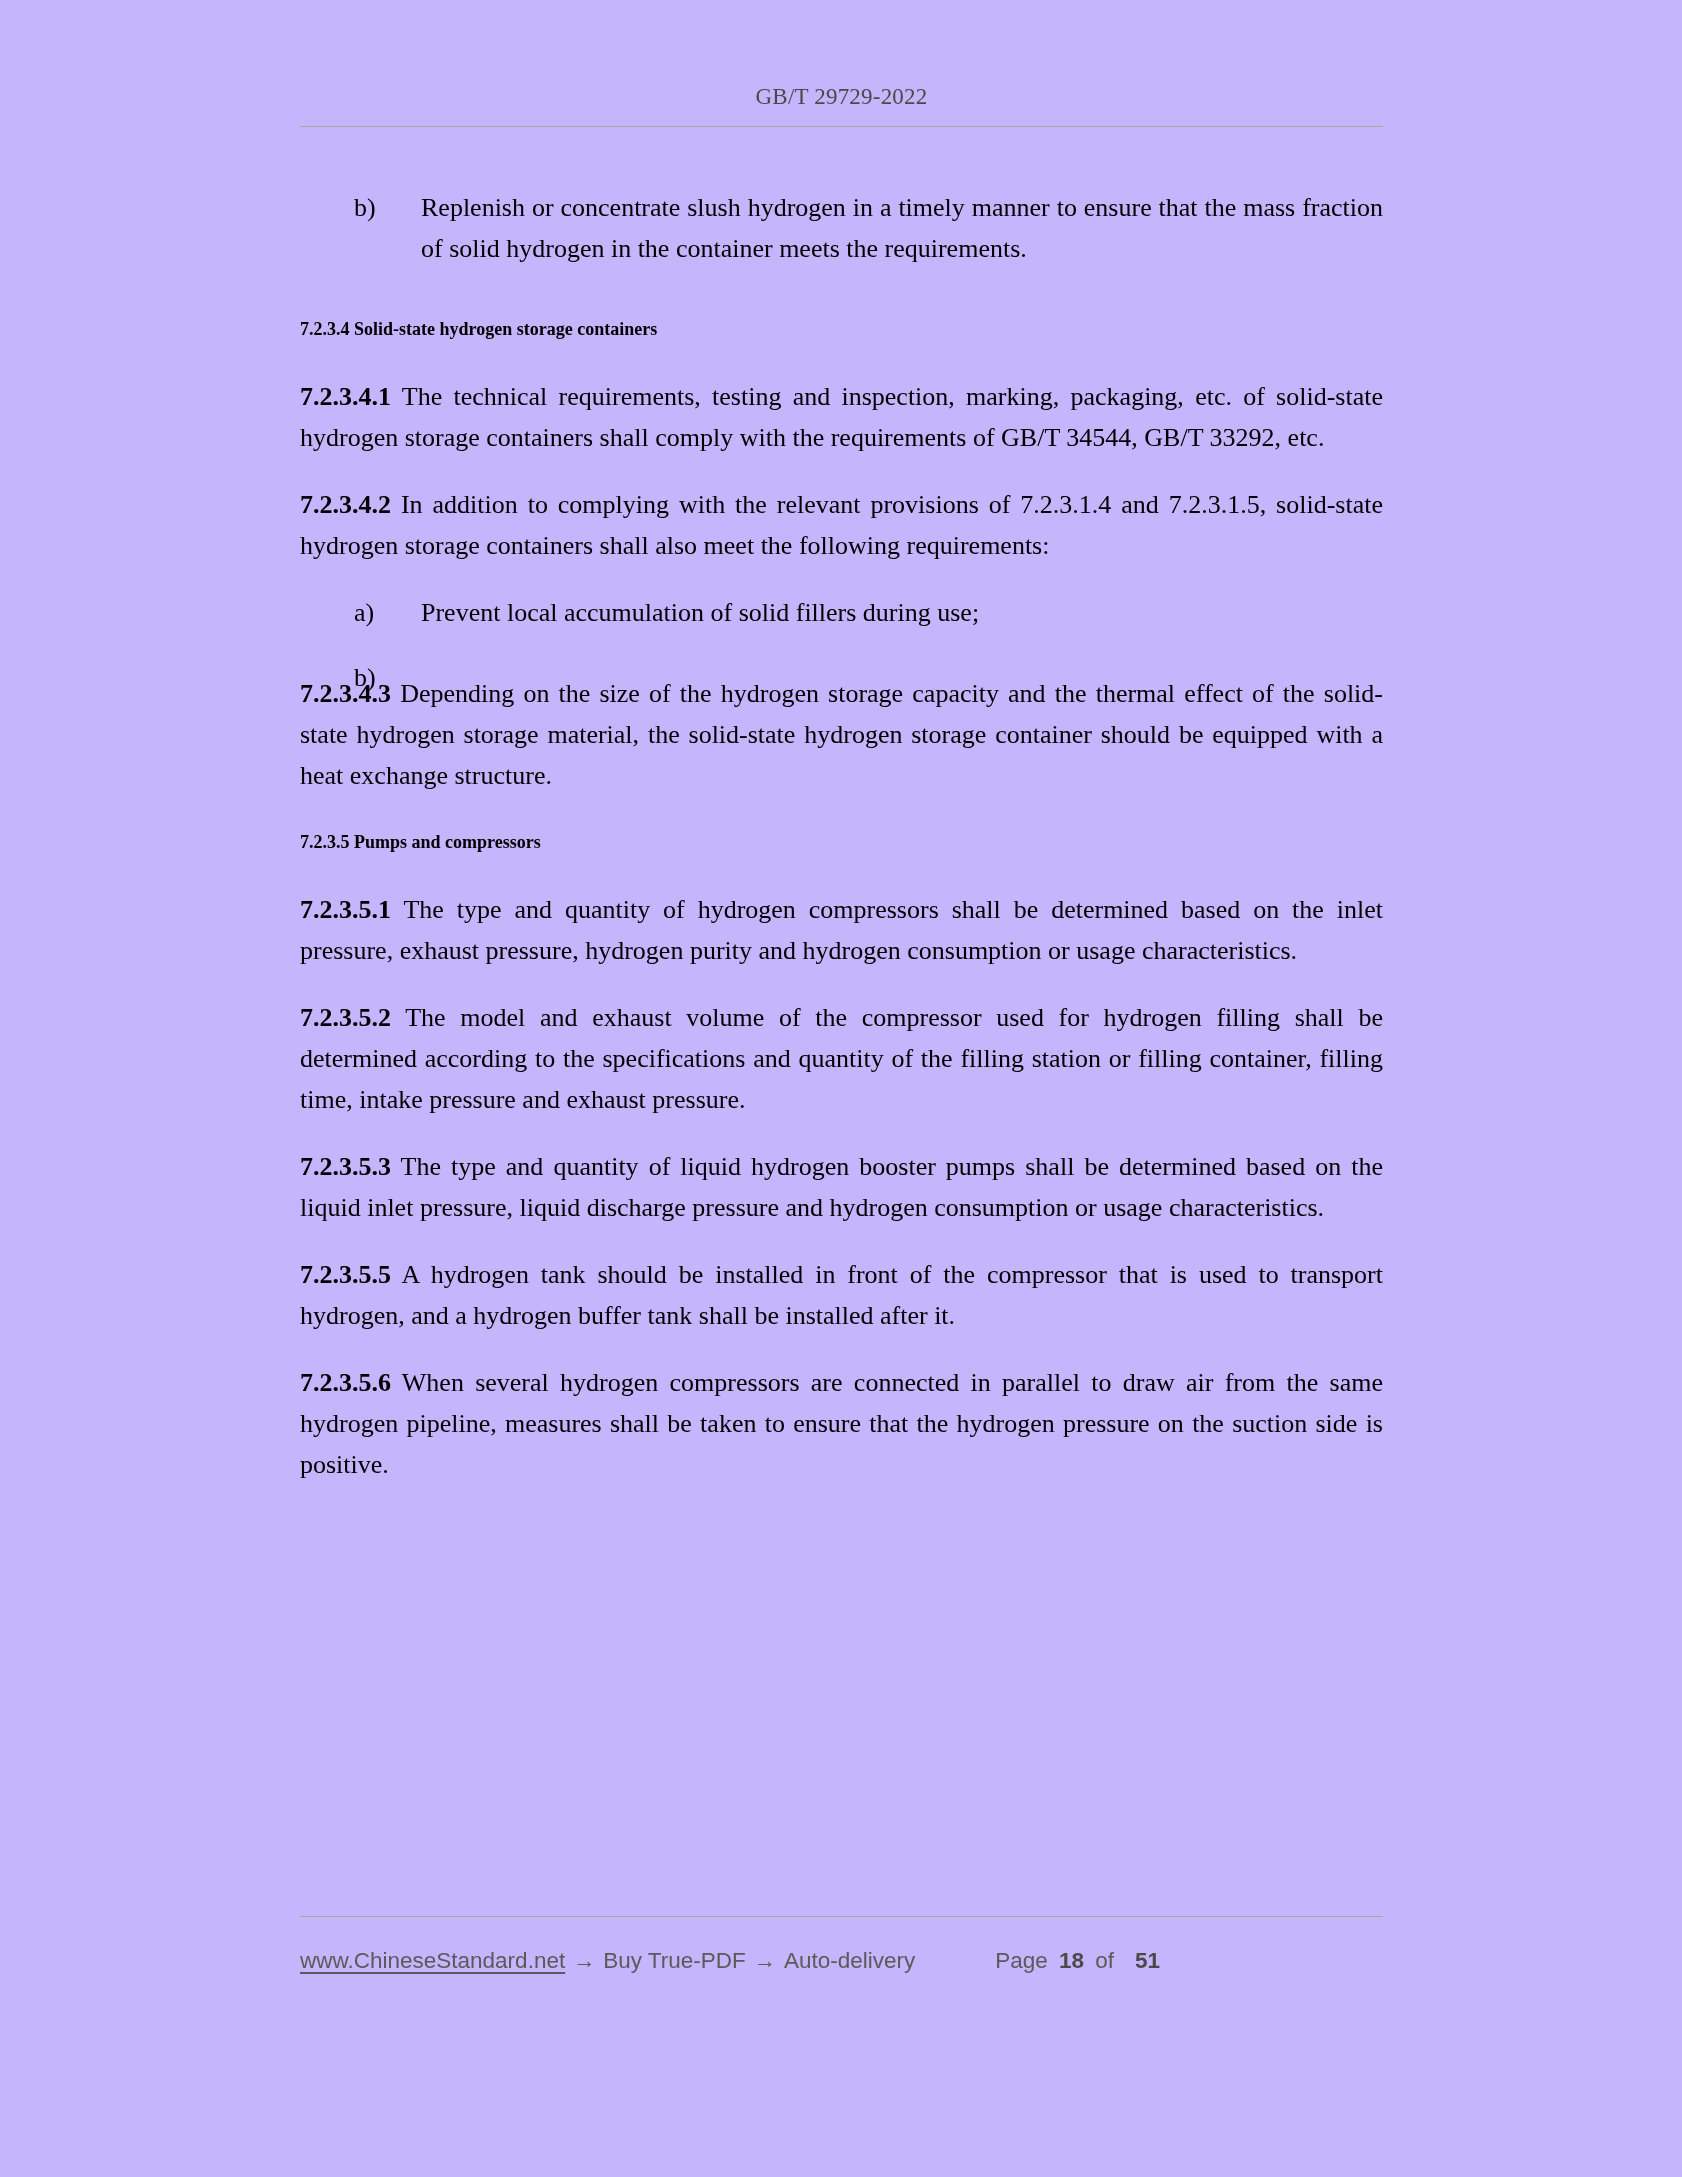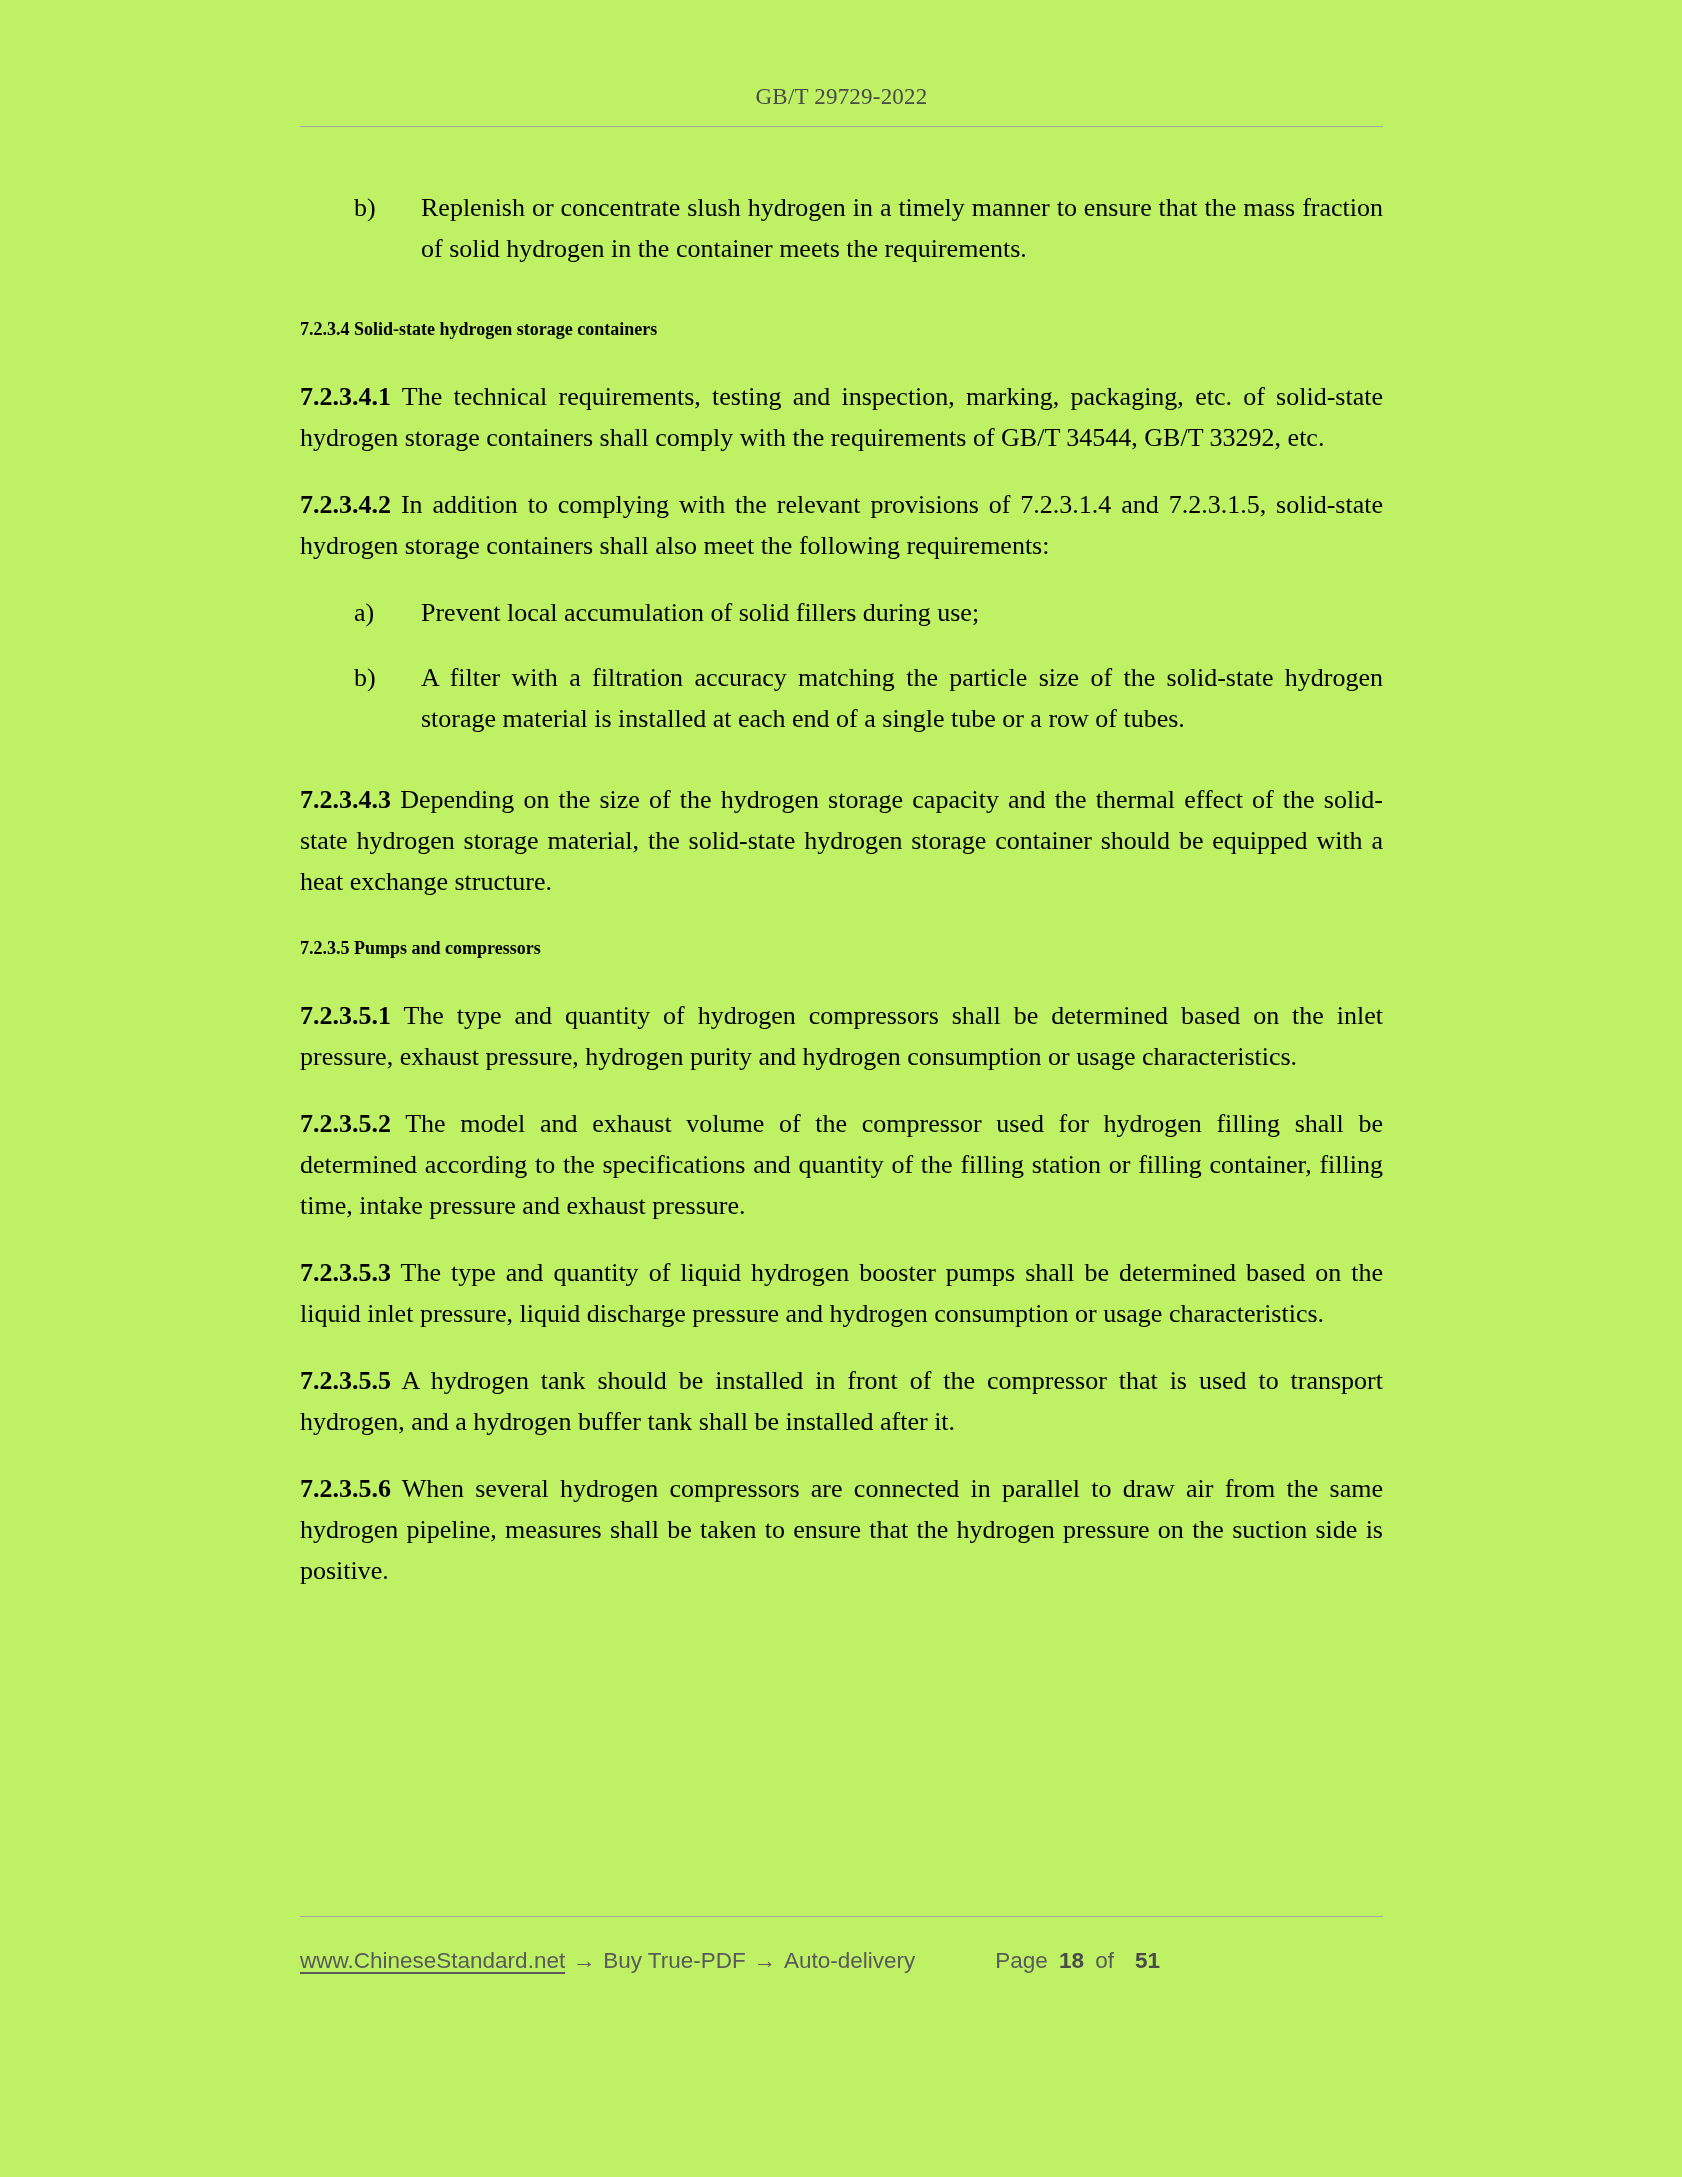--- a/index.html
+++ b/index.html
@@ -8,21 +8,21 @@
     background: #ffffff;
   }
   body {
     font-family: "Liberation Serif", "DejaVu Serif", serif;
     color: #000000;
   }
   .page {
     position: relative;
     width: 1683px;
     height: 2177px;
-    background: #bef264;
+    background: #c4b5fd;
     box-sizing: border-box;
     overflow: hidden;
   }
 
   
   .header {
     position: absolute;
     left: 300px;
     top: 83px;
     width: 1083px;
@@ -182,21 +182,20 @@
       <span class="num">7.2.3.4.2</span><span> In addition to complying with the relevant provisions of 7.2.3.1.4 and 7.2.3.1.5, solid-state hydrogen storage containers shall also meet the following requirements:</span>
     </p>
 
     <ul class="list">
       <li class="list-item">
         <span class="list-marker">a)</span>
         <span>Prevent local accumulation of solid fillers during use;</span>
       </li>
       <li class="list-item">
         <span class="list-marker">b)</span>
-        <span>A filter with a filtration accuracy matching the particle size of the solid-state hydrogen storage material is installed at each end of a single tube or a row of tubes.</span>
       </li>
     </ul>
 
     <div class="spacer-lg"></div>
 
     <p class="para">
       <span class="num">7.2.3.4.3</span><span> Depending on the size of the hydrogen storage capacity and the thermal effect of the solid-state hydrogen storage material, the solid-state hydrogen storage container should be equipped with a heat exchange structure.</span>
     </p>
 
     <div class="heading">7.2.3.5 Pumps and compressors</div>

